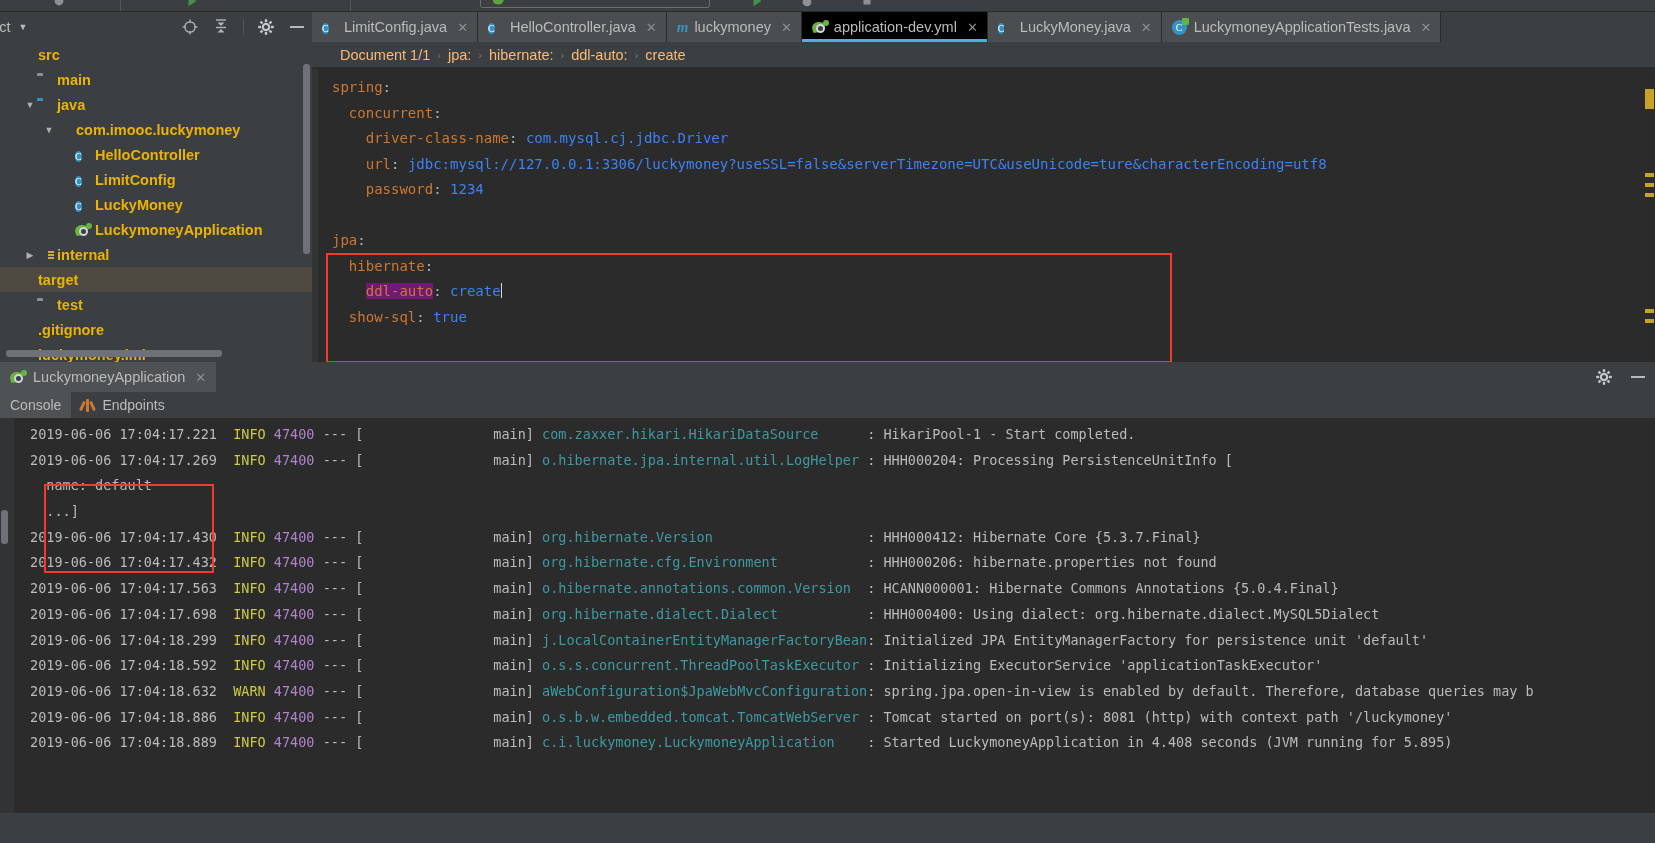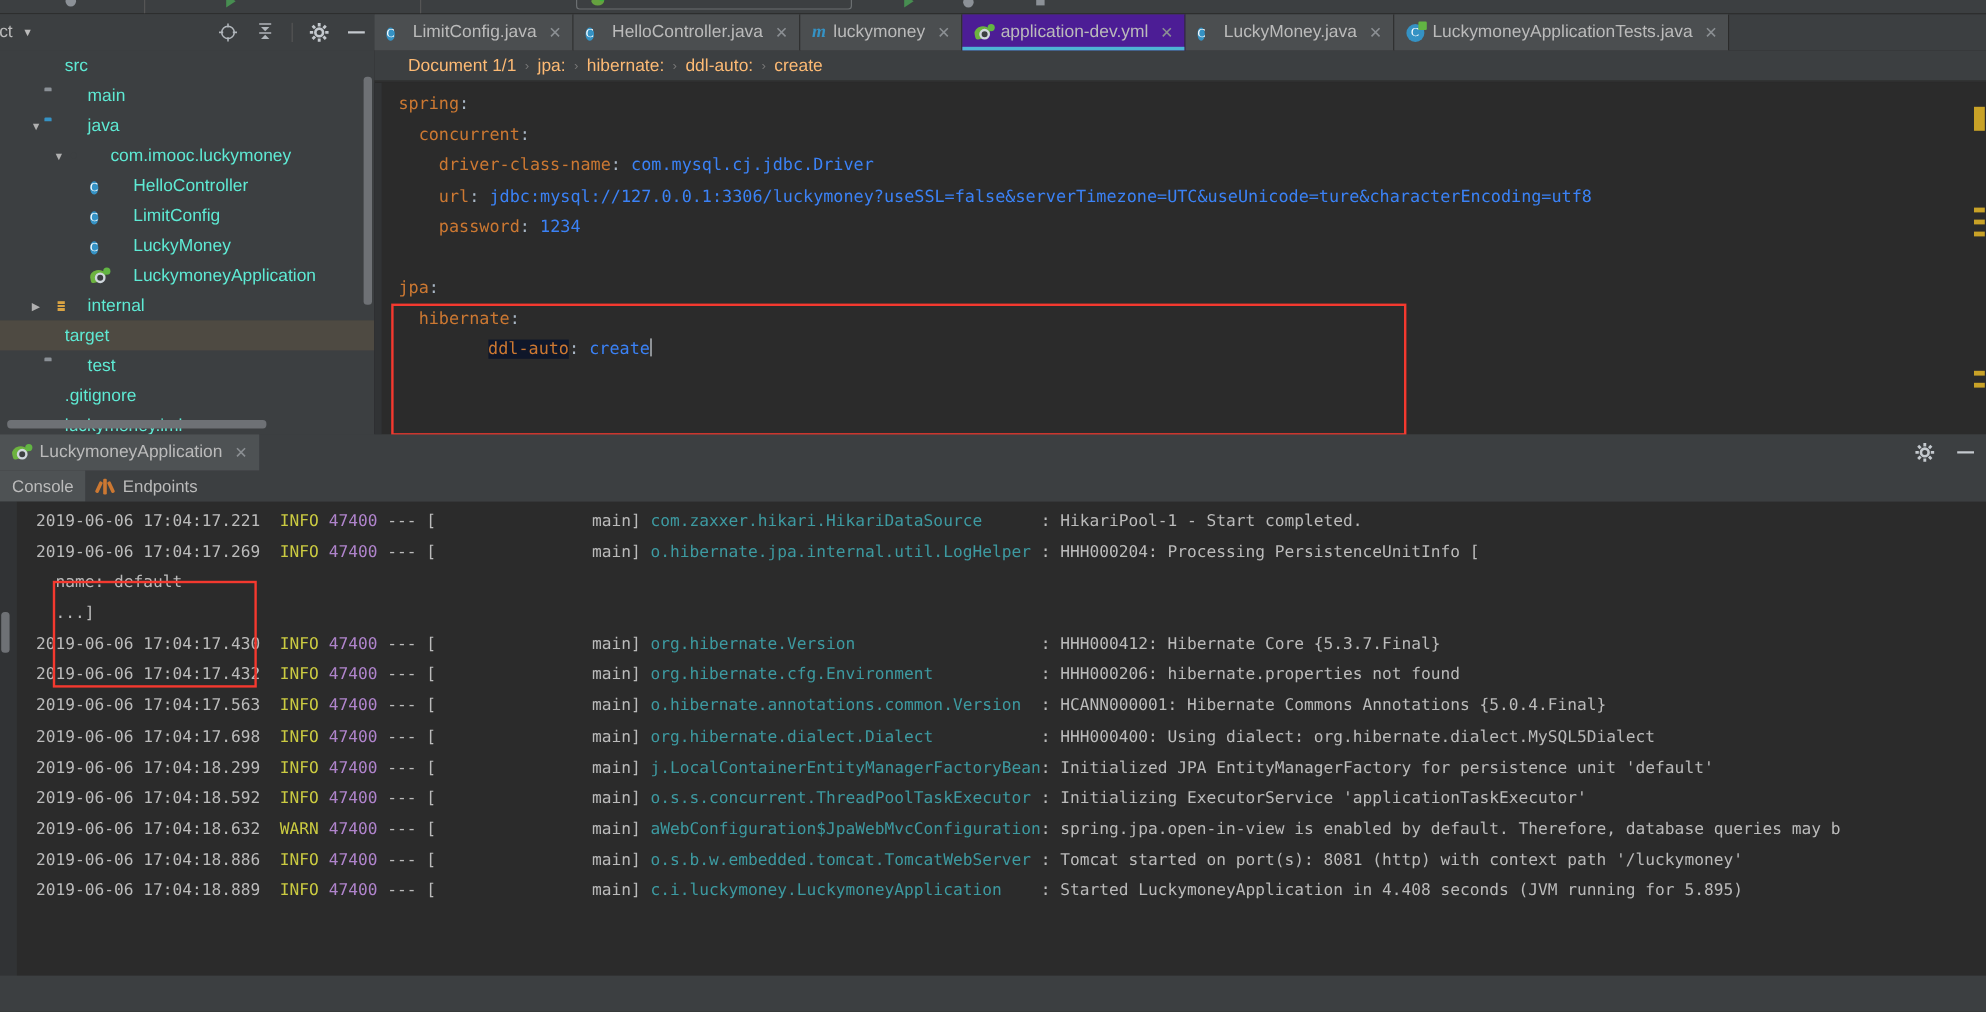--- a/index.html
+++ b/index.html
@@ -39,21 +39,21 @@
   .pp-tools .ic { width:18px; height:18px; display:block; }
   .pp-sep { width:1px; height:16px; background:#555; }
 
   .tree { position:absolute; left:0; top:30px; right:0; bottom:0;
           background:#3c3f41; font-size:14.5px; color:#bbbbbb; }
   .tnode { display:flex; align-items:center; height:25px; padding-left:4px;
            white-space:nowrap; }
   .tnode.selected { background:#4e4a42; }
   .twist { width:14px; display:inline-flex; justify-content:center;
            color:#b0b0b0; font-size:9px; flex:0 0 14px; }
-  .tlabel { margin-left:20px; color:#5eead4; }
+  .tlabel { margin-left:4px; color:#eab308;font-weight:bold; }
   .ico { width:16px; height:16px; flex:0 0 16px; display:inline-block;
          position:relative; }
   
   .fo { background:#8a9096; border-radius:1.5px;
         width:14px; height:11px; margin-top:3px; }
   .fo.blue { background:#3592c4; }
   .fo::before { content:""; position:absolute; left:0; top:1px;
         width:6px; height:3px; background:inherit; border-radius:1px 1px 0 0;}
   
   .pkg { width:14px;height:11px;margin-top:3px;background:#8a9096;border-radius:2px;}
@@ -87,21 +87,21 @@
 
   
   .editor-wrap { position:absolute; left:312px; top:12px; right:0;
                  height:350px; background:#2b2b2b; }
   .tabs { display:flex; height:30px; background:#3c3f41; align-items:stretch;
           font-size:14.5px; }
   .tab { display:flex; align-items:center; gap:6px; padding:0 9px 0 10px;
          color:#bbbbbb; border-right:1px solid #2b2b2b; position:relative;
          background:#4a4d4f; white-space:nowrap; }
   .tab.inactive { background:#4b4e50; }
-  .tab.active { background:#4c1d95; }
+  .tab.active { background:#000000; }
   .tab.active::after{content:"";position:absolute;left:0;right:0;bottom:0;
         height:3px;background:#4eb3d4;}
   .tab .x { color:#8b8f93; font-size:13px; margin-left:4px; }
   .tab-m { color:#3592c4; font-style:italic; font-weight:bold;
            font-family:"Liberation Serif", serif; font-size:15px; }
   .test-ico { width:16px;height:16px;position:relative; }
   .test-ico .c { position:absolute;left:0;top:1px;width:15px;height:15px;
       border-radius:50%;background:#3592c4;color:#fff;font-size:10px;
       line-height:15px;text-align:center;font-family:"Liberation Serif",serif;}
   .test-ico .g { position:absolute;right:-1px;top:-1px;width:7px;height:7px;
@@ -114,21 +114,21 @@
   .crumb { color:#fdba74; }
 
   .code { position:absolute; left:0; top:57px; right:0; bottom:0;
           background:#2b2b2b; font-family:"DejaVu Sans Mono", monospace;
           font-size:14px; padding-top:6px; overflow:hidden;}
   .cline { height:25.5px; line-height:25.5px; white-space:pre;
            padding-left:20px; color:#a9b7c6; }
   .k { color:#cc7832; }
   .v { color:#3b82f6; }
   .p { color:#a9b7c6; }
-  .hl { background:#0f172a;margin-left:41px; }
+  .hl { background:#701a75; }
   .caret { display:inline-block; width:1px; height:15px; background:#cfd6dc;
            vertical-align:-2px; }
   .redbox { position:absolute; border:2.5px solid #f4392f; }
   .gutter-strip{position:absolute;left:312px;top:69px;width:6px;height:293px;
      background:#313335;}
   .right-marks{position:absolute;right:0;top:69px;width:12px;height:293px;}
   .rm{position:absolute;right:1px;width:9px;height:4px;background:#c9a227;}
 
   
   .run-win { position:absolute; left:0; top:362px; right:0; bottom:0;
@@ -366,20 +366,21 @@
     <div class="code" id="code">
         <div class="cline"><span class="k">spring</span><span class="p">:</span></div>
         <div class="cline">  <span class="k">concurrent</span><span class="p">:</span></div>
         <div class="cline">    <span class="k">driver-class-name</span><span class="p">:</span> <span class="v">com.mysql.cj.jdbc.Driver</span></div>
         <div class="cline">    <span class="k">url</span><span class="p">:</span> <span class="v">jdbc:mysql://127.0.0.1:3306/luckymoney?useSSL=false&amp;serverTimezone=UTC&amp;useUnicode=ture&amp;characterEncoding=utf8</span></div>
         <div class="cline">    <span class="k">password</span><span class="p">:</span> <span class="v">1234</span></div>
         <div class="cline">&nbsp;</div>
         <div class="cline"><span class="k">jpa</span><span class="p">:</span></div>
         <div class="cline">  <span class="k">hibernate</span><span class="p">:</span></div>
         <div class="cline">    <span class="k hl">ddl-auto</span><span class="p">:</span> <span class="v">create</span><span class="caret"></span></div>
+        <div class="cline">  <span class="k">show-sql</span><span class="p">:</span> <span class="v">true</span></div>
       </div>
   </div>
   <div class="gutter-strip"></div>
 
   <div class="right-marks">
     <div class="rm" style="top:20px;height:20px;"></div>
     <div class="rm" style="top:104px"></div>
     <div class="rm" style="top:114px"></div>
     <div class="rm" style="top:124px"></div>
     <div class="rm" style="top:240px"></div>

